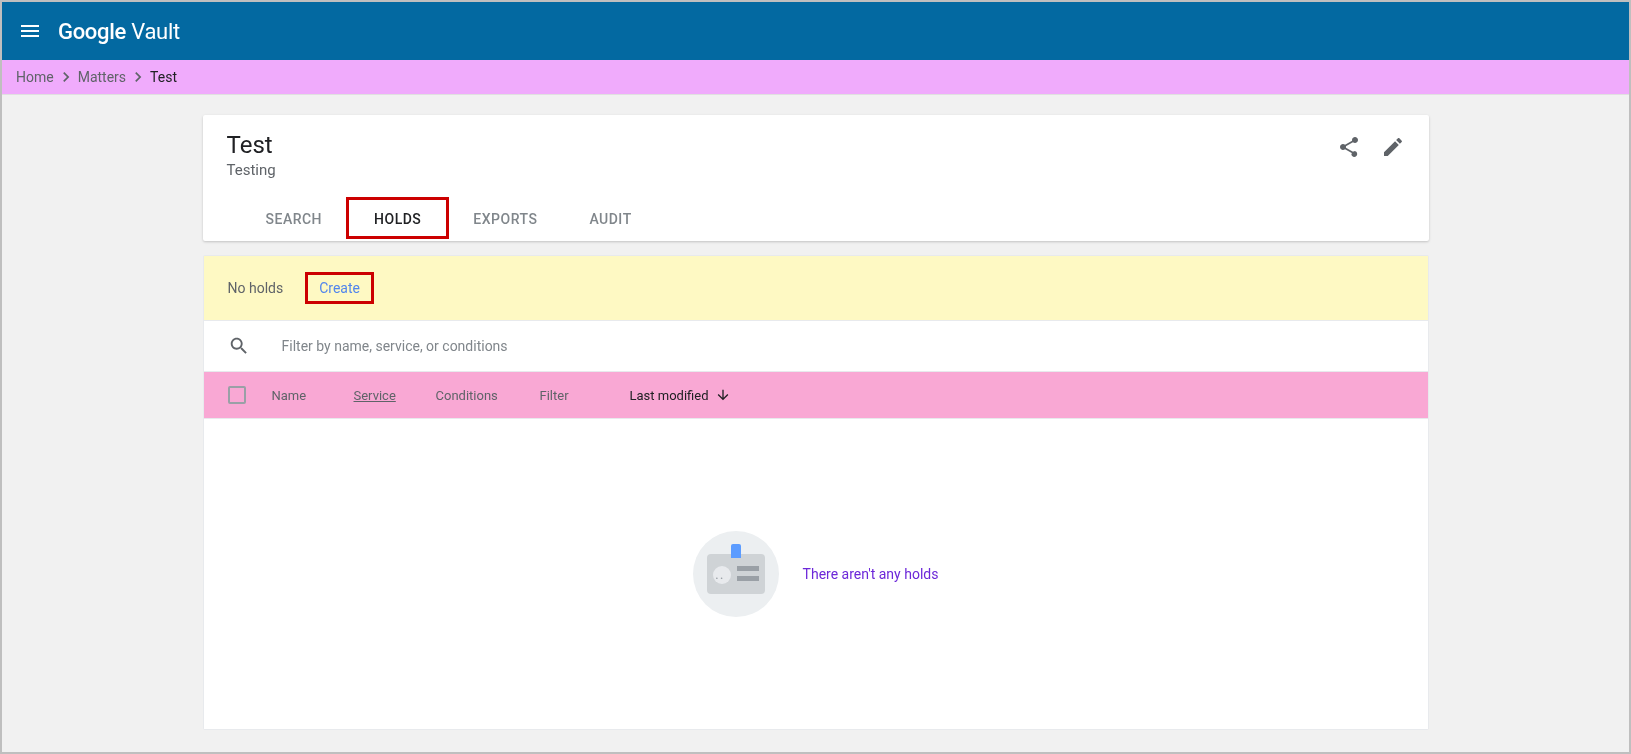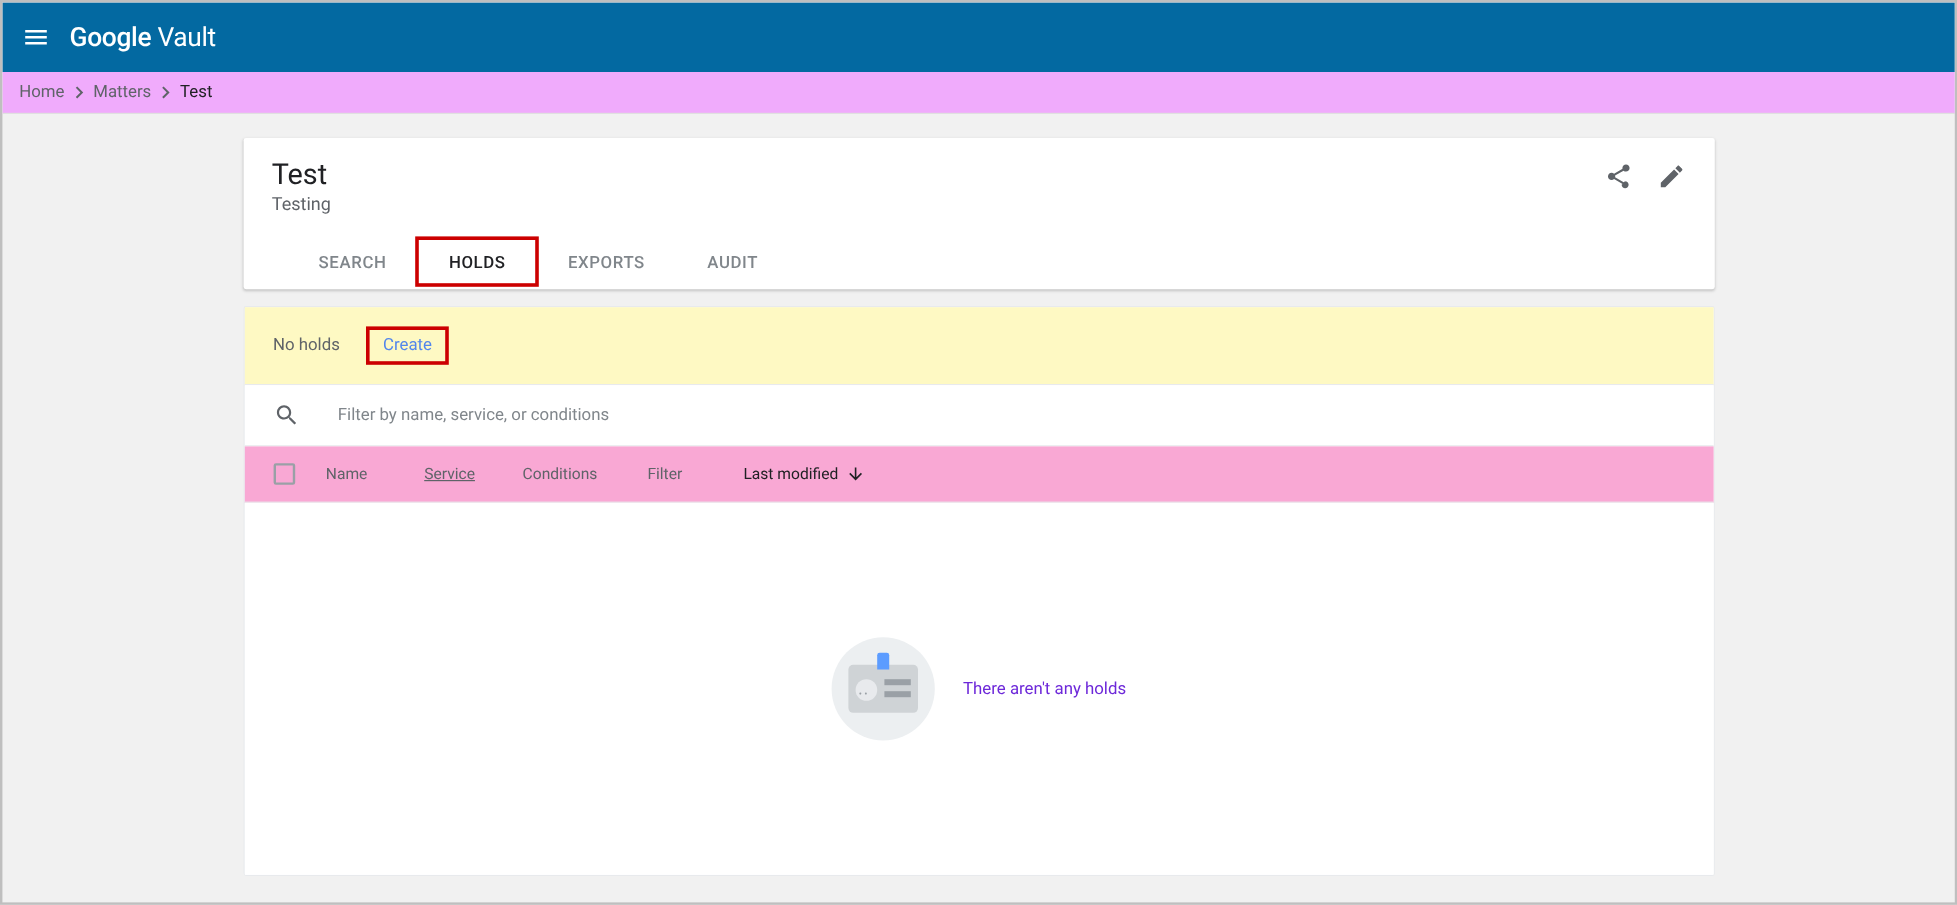--- a/index.html
+++ b/index.html
@@ -130,21 +130,21 @@
     .th-checkbox { width: 44px; }
     .checkbox-box {
       width: 18px; height: 18px; border: 2px solid #9aa0a6; border-radius: 2px;
       cursor: pointer;
     }
     .th { padding-right: 30px; }
     .th-name { width: 82px; }
     .th-service { width: 82px; text-decoration: underline; }
     .th-conditions { width: 104px; }
     .th-scope { width: 80px; }
-    .th-modified { color: #202124; display: flex; align-items: center; gap: 6px; }
+    .th-modified { color: #202124; display: flex; align-items: center; gap: 6px; margin-left: 10px; }
     .sort-arrow { width: 16px; height: 16px; fill: #202124; }
     
     
     .empty-area {
       background: #fff;
       height: 310px;
       display: flex;
       align-items: center;
       justify-content: center;
       gap: 24px;

